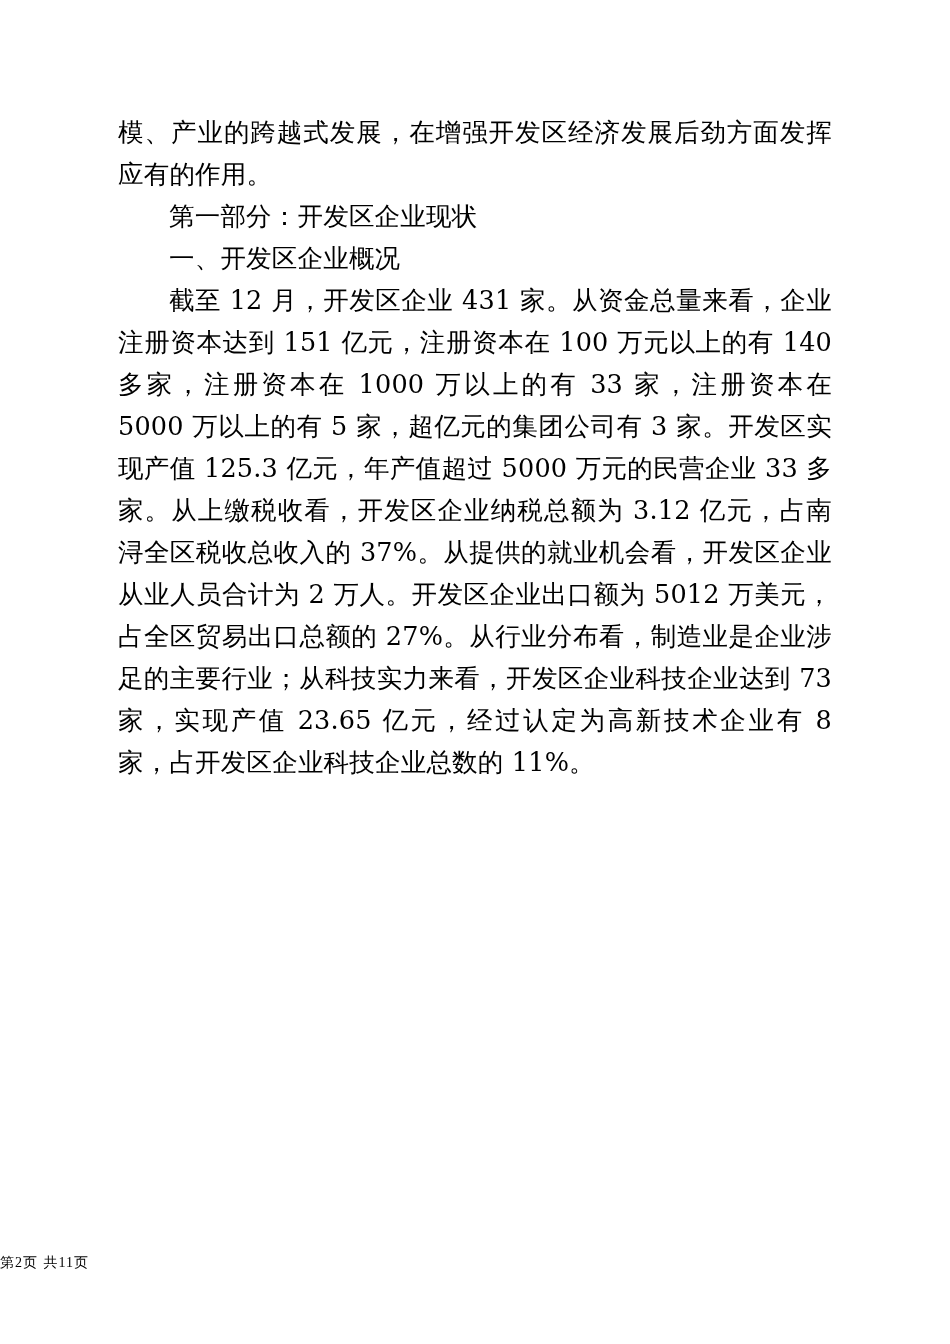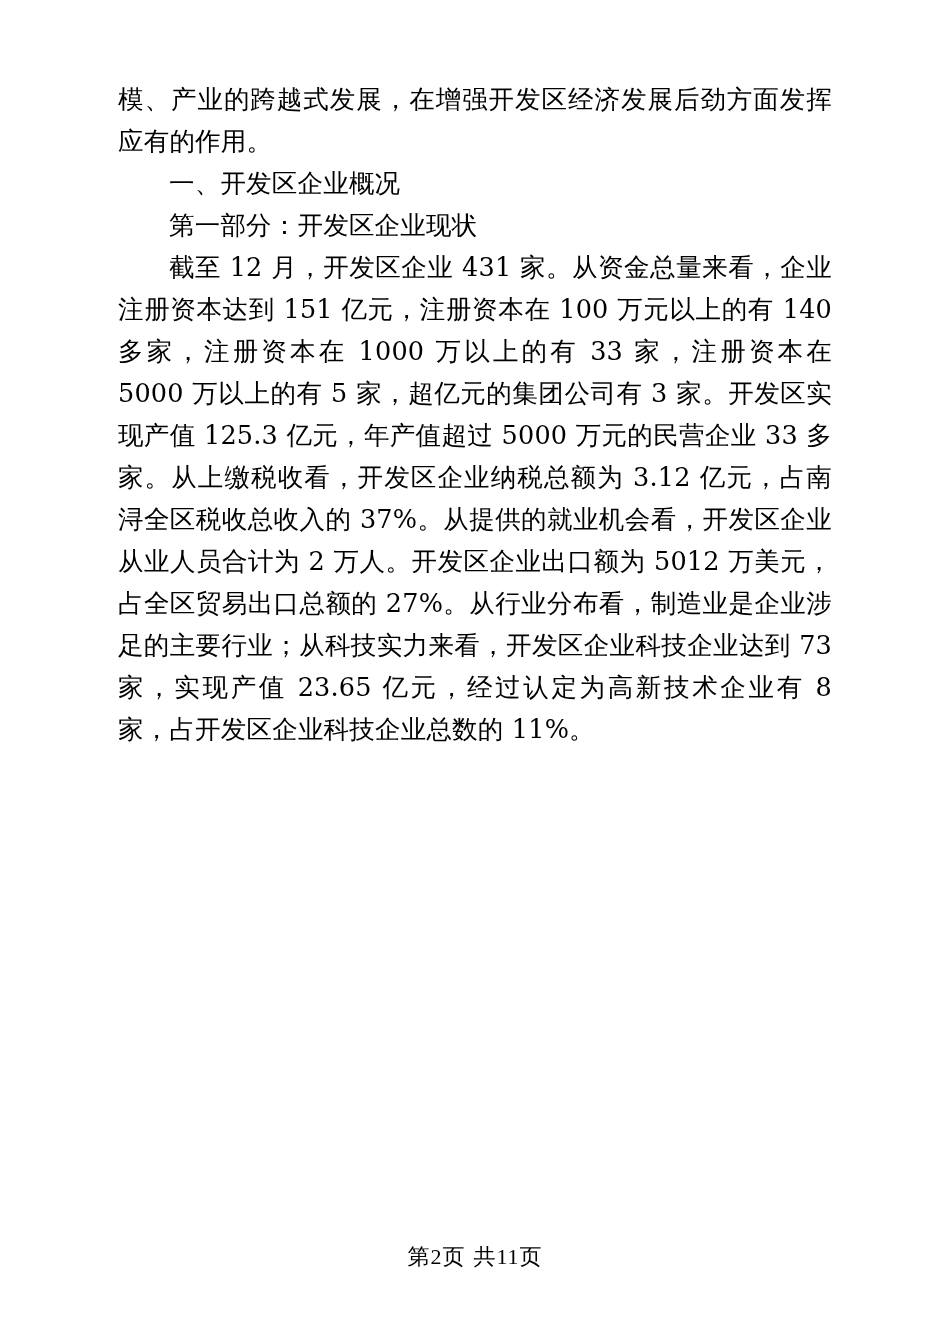--- a/index.html
+++ b/index.html
@@ -14,58 +14,58 @@
     color: #000000;
     position: relative;
     overflow: hidden;
   }
   .page {
     position: absolute;
     left: 0; top: 0;
     width: 950px;
     height: 1344px;
     box-sizing: border-box;
-    padding: 78px 118px 0 118px;
+    padding: 111px 118px 0 118px;
   }
   .body-text {
     font-size: 25.5px;
     line-height: 42px;
     text-align: justify;
     text-justify: inter-ideograph;
     letter-spacing: 0.2px;
   }
   .para {
     margin: 0;
     text-indent: 2em;
   }
   .para.cont {
     text-indent: 0;
   }
   .footer {
     position: absolute;
     left: 0;
     right: 0;
     bottom: 72px;
-    text-align: center;
-    font-size: 22px;
+    text-align: left;
+    font-size: 14px;
     font-family: "DejaVu Serif", "Liberation Serif", serif;
     letter-spacing: 1px;
   }
   .footer .num {
     font-family: "Liberation Serif", serif;
   }
 </style>
 </head>
 <body>
 
 <div class="page">
   <div class="body-text">
     <p class="para cont">模、产业的跨越式发展，在增强开发区经济发展后劲方面发挥应有的作用。</p>
+    <p class="para">第一部分：开发区企业现状</p>
     <p class="para">一、开发区企业概况</p>
-    <p class="para">第一部分：开发区企业现状</p>
     <p class="para">截至 12 月，开发区企业 431 家。从资金总量来看，企业注册资本达到 151 亿元，注册资本在 100 万元以上的有 140 多家，注册资本在 1000 万以上的有 33 家，注册资本在 5000 万以上的有 5 家，超亿元的集团公司有 3 家。开发区实现产值 125.3 亿元，年产值超过 5000 万元的民营企业 33 多家。从上缴税收看，开发区企业纳税总额为 3.12 亿元，占南浔全区税收总收入的 37%。从提供的就业机会看，开发区企业从业人员合计为 2 万人。开发区企业出口额为 5012 万美元，占全区贸易出口总额的 27%。从行业分布看，制造业是企业涉足的主要行业；从科技实力来看，开发区企业科技企业达到 73 家，实现产值 23.65 亿元，经过认定为高新技术企业有 8 家，占开发区企业科技企业总数的 11%。</p>
   </div>
 
   <div class="footer">
     <span>第</span><span class="num">2</span><span>页</span>
     <span>共</span><span class="num">11</span><span>页</span>
   </div>
 </div>
 
 </body></html>

